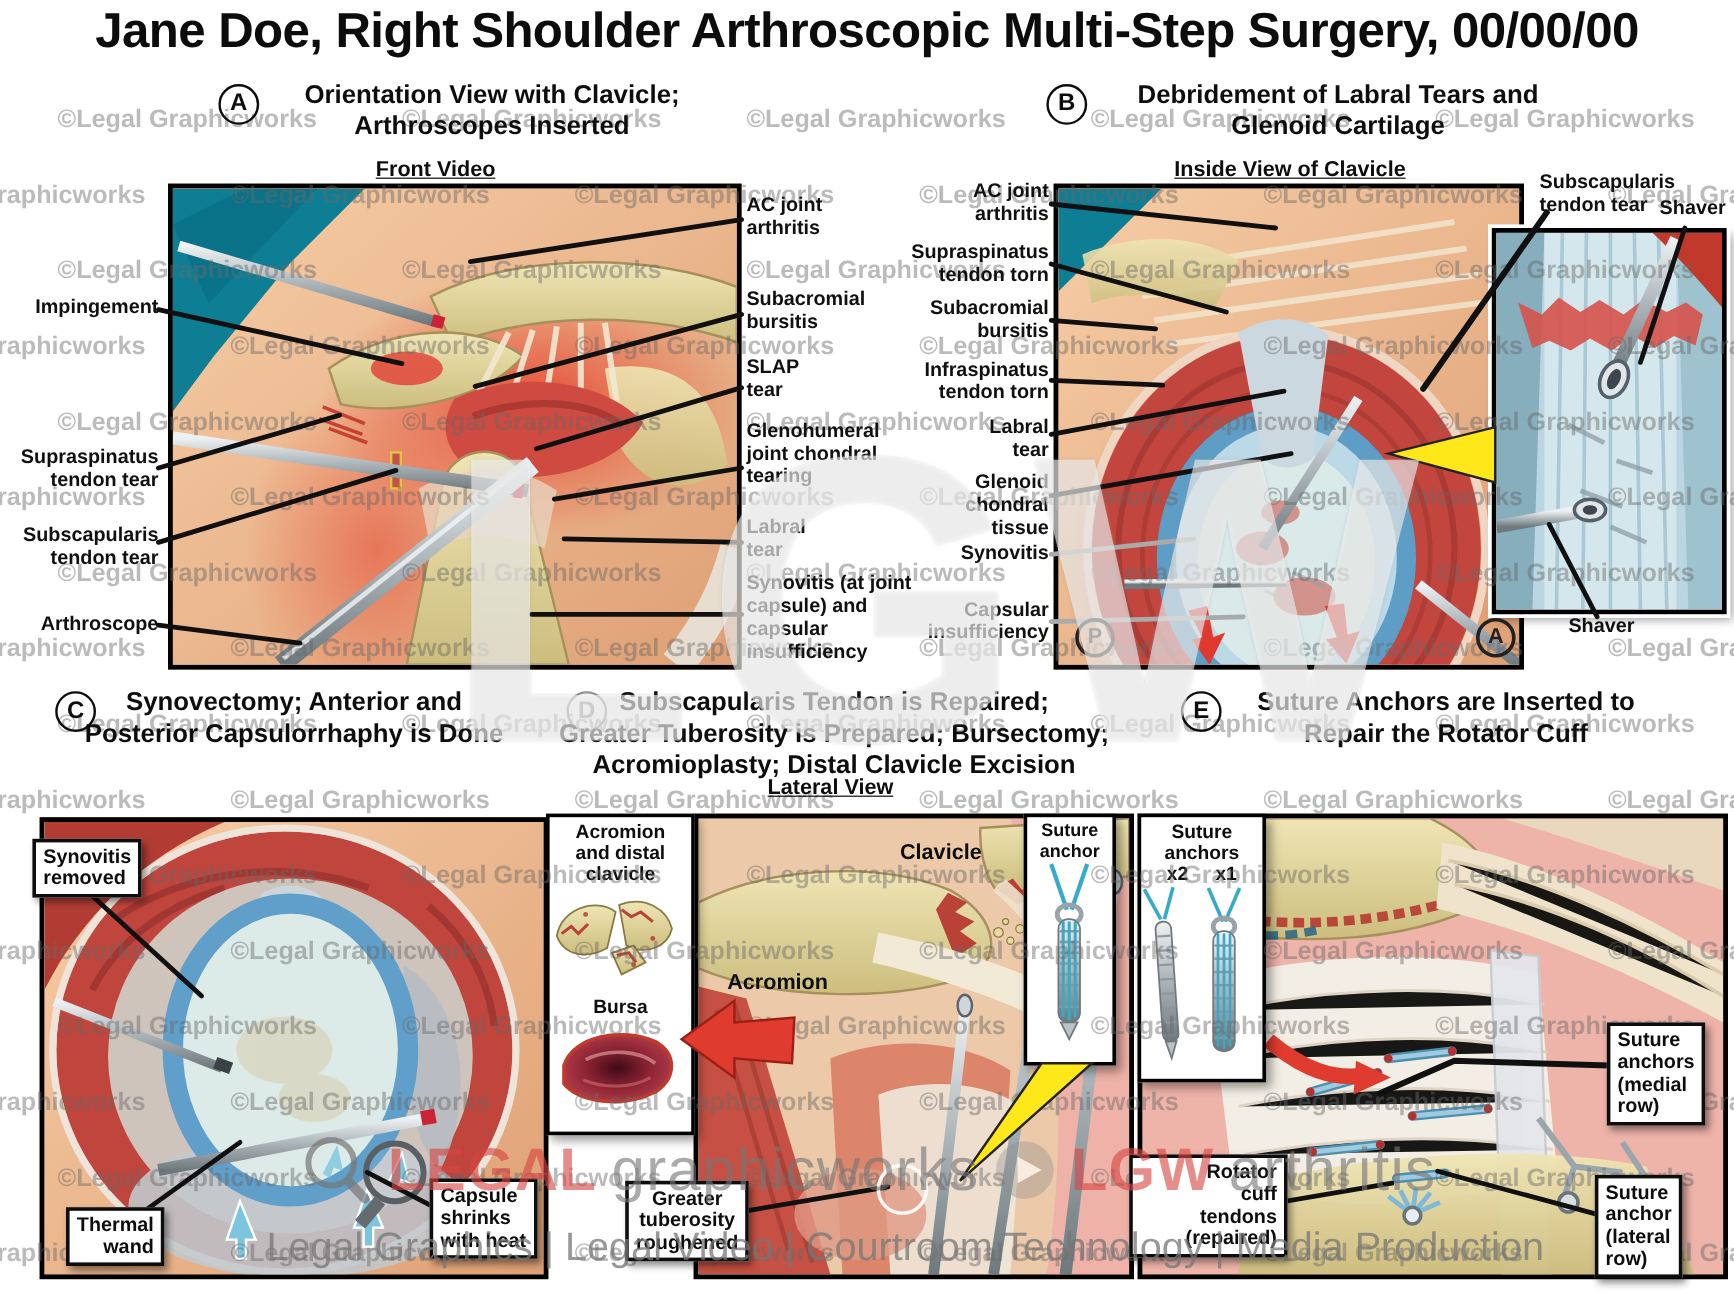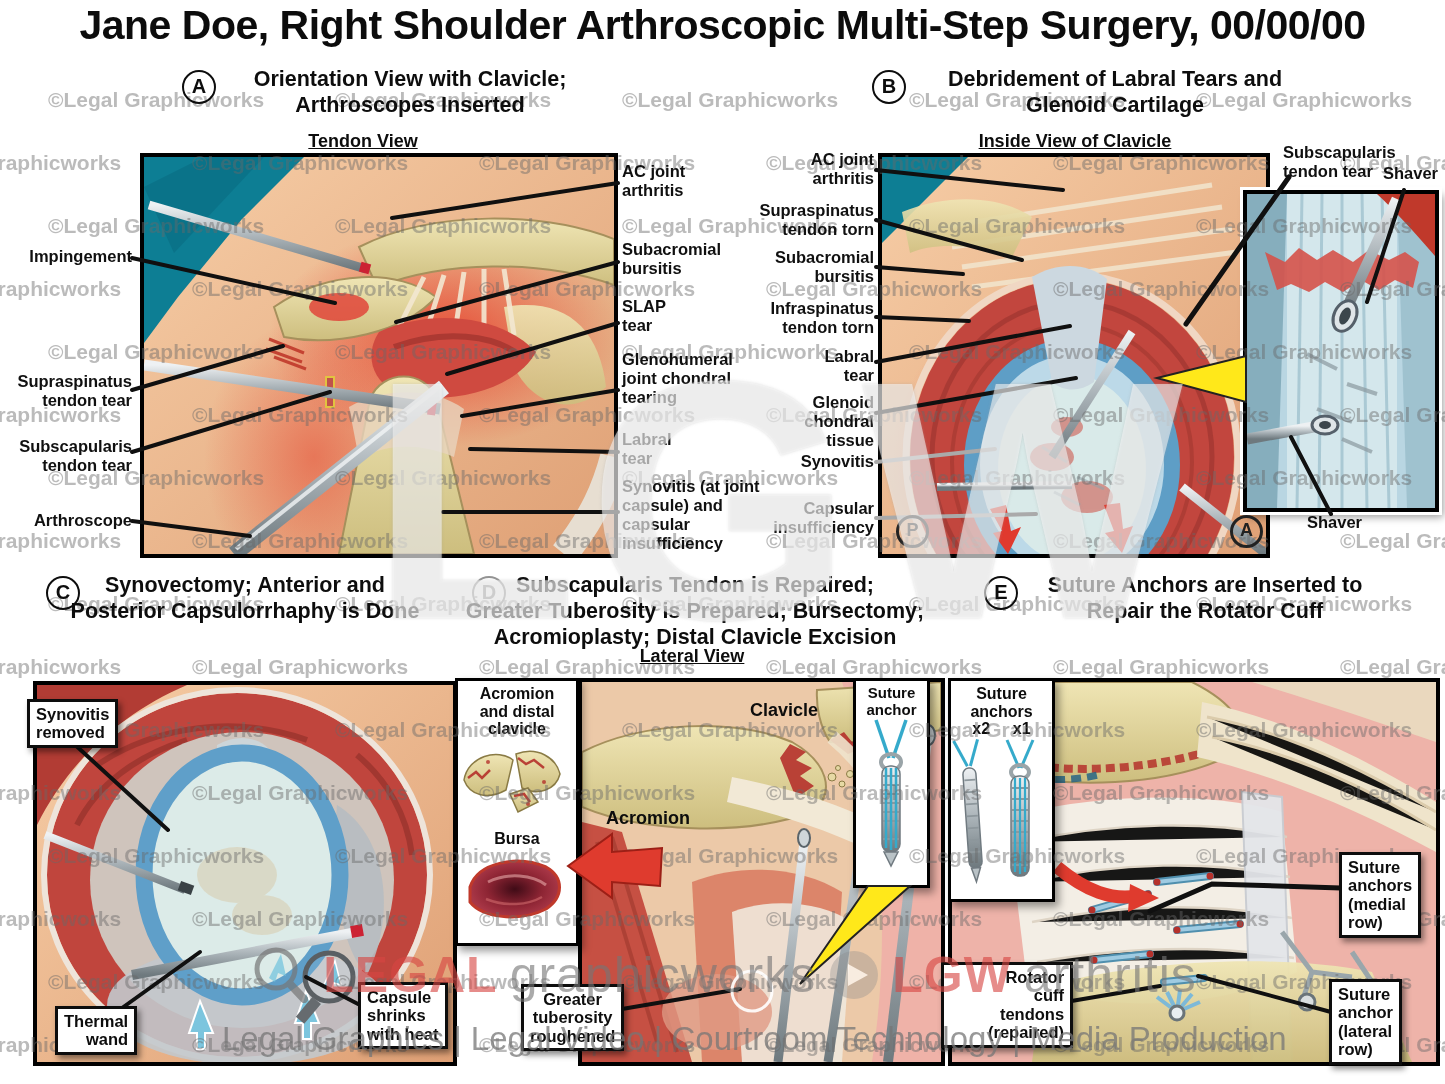--- a/index.html
+++ b/index.html
@@ -71,21 +71,21 @@
           <stop offset="1" stop-color="#a83646"></stop>
       </radialGradient>
     </defs>
   </svg>
 
   <div class="title">Jane Doe, Right Shoulder Arthroscopic Multi-Step Surgery, 00/00/00</div>
 
   <div class="circle-letter" style="left:182px;top:70px;">A</div>
   <div class="ph" style="left:215px;top:66px;width:390px;">Orientation View with Clavicle;
 Arthroscopes Inserted</div>
-  <div class="view-lbl" style="left:263px;top:131px;width:200px;">Tendon View</div>
+  <div class="view-lbl" style="left:263px;top:131px;width:200px;">Front Video</div>
 
   <div class="circle-letter" style="left:872px;top:70px;">B</div>
   <div class="ph" style="left:905px;top:66px;width:420px;">Debridement of Labral Tears and
 Glenoid Cartilage</div>
   <div class="view-lbl" style="left:955px;top:131px;width:240px;">Inside View of Clavicle</div>
 
   <div class="illus" style="left:140px;top:153px;width:478px;height:405px;">
     <svg viewBox="0 0 470 397" preserveAspectRatio="none">
       <rect width="470" height="397" fill="url(#skinG)"></rect>
       <path d="M0,0 L160,0 L98,62 L34,140 L0,186 Z" fill="#0d7e94"></path>

